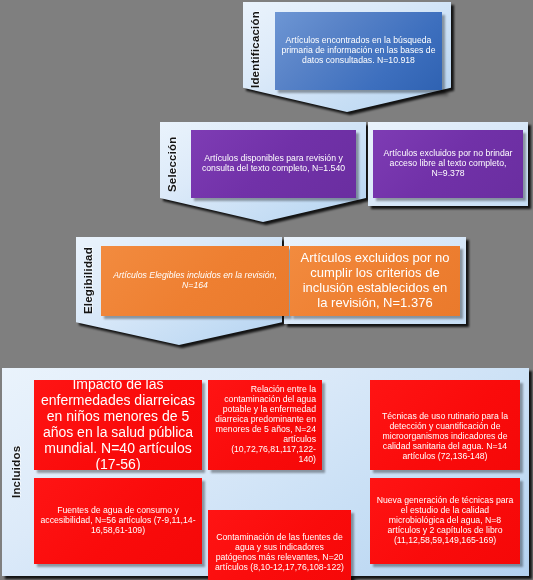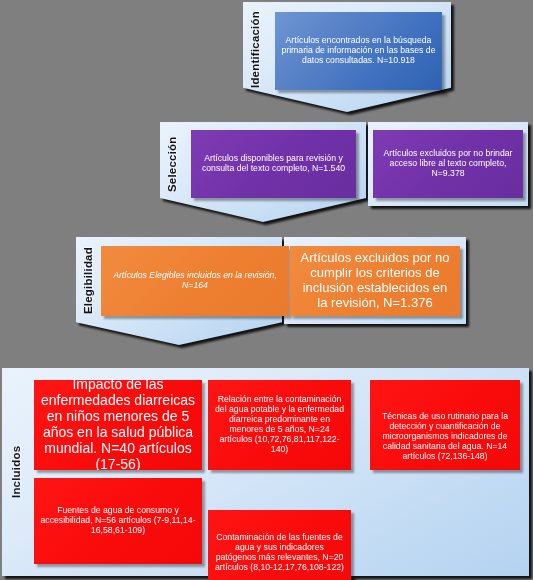--- a/index.html
+++ b/index.html
@@ -135,28 +135,31 @@
   </div>
 
   <div class="band" style="left:2px; top:368px; width:527px; height:208px;">
     <div class="panel-left" style="width:527px; height:208px;"></div>
 
     <div class="stage-label" style="left:8px; top:62px; width:20px; height:84px; font-size:11.5px;">Incluidos</div>
 
     <div class="cbox box-red" style="left:32px; top:12px; width:168px; height:90px;">
       <span style="font-size:14px;">Impacto de las enfermedades diarreicas en niños menores de 5 años en la salud pública mundial. N=40 artículos (17-56)</span>
     </div>
-    <div class="cbox box-red" style="left:206px; top:12px; width:143px; height:90px;">
+    <div class="cbox box-red" style="left:206px; top:12px; width:114px; height:90px;text-align:right;">
       <span style="font-size:8.7px;">Relación entre la contaminación del agua potable y la enfermedad diarreica predominante en menores de 5 años, N=24 artículos (10,72,76,81,117,122-140)</span>
     </div>
     <div class="cbox box-red" style="left:368px; top:12px; width:150px; height:90px;align-items:flex-end;">
       <span style="font-size:8.7px;">Técnicas de uso rutinario para la detección y cuantificación de microorganismos indicadores de calidad sanitaria del agua. N=14 artículos (72,136-148)</span>
     </div>
 
     <div class="cbox box-red" style="left:32px; top:110px; width:168px; height:86px;">
       <span style="font-size:8.7px;">Fuentes de agua de consumo y accesibilidad, N=56 artículos (7-9,11,14-16,58,61-109)</span>
     </div>
     <div class="cbox box-red" style="left:206px; top:110px; width:143px; height:86px;margin-top:32px;">
       <span style="font-size:8.7px;">Contaminación de las fuentes de agua y sus indicadores patógenos más relevantes, N=20 artículos (8,10-12,17,76,108-122)</span>
     </div>
+    <div class="cbox box-red" style="left:368px; top:110px; width:150px; height:86px;">
+      <span style="font-size:8.7px;">Nueva generación de técnicas para el estudio de la calidad microbiológica del agua, N=8 artículos y 2 capítulos de libro (11,12,58,59,149,165-169)</span>
+    </div>
   </div>
 
 </div>
 
 </body></html>

